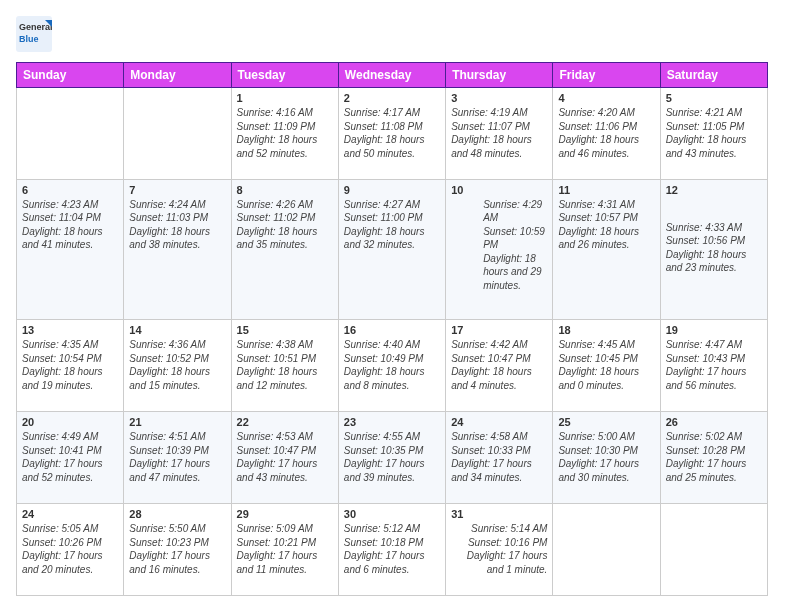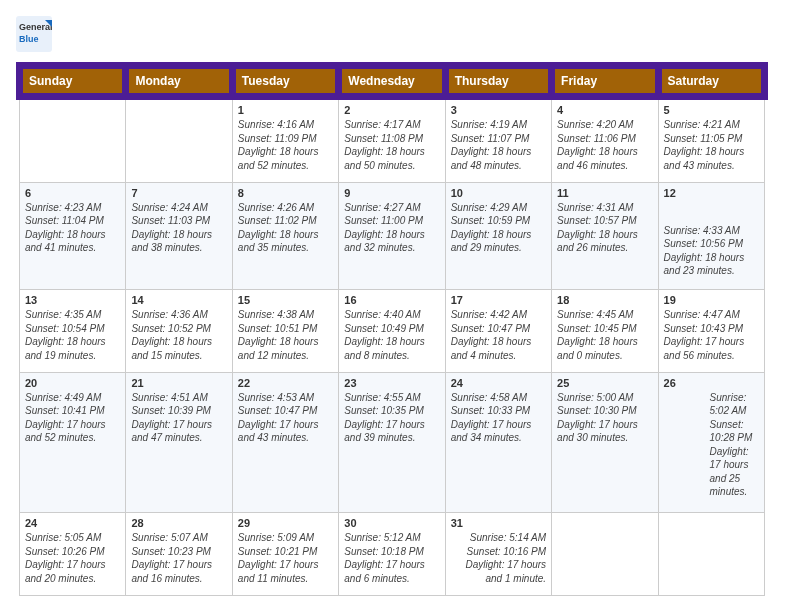--- a/index.html
+++ b/index.html
@@ -41,27 +41,27 @@
       color: #555;
     }
     .calendar {
       flex: 1;
       border: 1px solid #ccc;
       border-collapse: collapse;
       width: 100%;
       table-layout: fixed;
     }
     .calendar th {
-      background: #a16207;
+      background: #d946ef;
       color: #fff;
       font-size: 12px;
       font-weight: bold;
       padding: 5px 6px;
       text-align: left;
-      border: 7px solid #4c1d95;
+      border: 1px solid #4c1d95;
     }
     .calendar td {
       vertical-align: top;
       border: 1px solid #ccc;
       padding: 4px 5px;
       font-size: 9.5px;
       color: #333;
       background: #fff;
     }
     .calendar tr:nth-child(even) td {
@@ -171,21 +171,21 @@
 Daylight: 18 hours and 35 minutes.</div>
           </td>
           <td>
             <span class="day-num">9</span>
             <div class="cell-info" style="white-space: pre-line;">Sunrise: 4:27 AM
 Sunset: 11:00 PM
 Daylight: 18 hours and 32 minutes.</div>
           </td>
           <td>
             <span class="day-num">10</span>
-            <div class="cell-info" style="white-space: pre-line;">Sunrise: 4:29 AM
+            <div class="cell-info" style="white-space: pre-line; margin-left: 32px;">Sunrise: 4:29 AM
 Sunset: 10:59 PM
 Daylight: 18 hours and 29 minutes.</div>
           </td>
           <td>
             <span class="day-num">11</span>
             <div class="cell-info" style="white-space: pre-line;">Sunrise: 4:31 AM
 Sunset: 10:57 PM
 Daylight: 18 hours and 26 minutes.</div>
           </td>
           <td>
@@ -271,35 +271,35 @@
 Daylight: 17 hours and 34 minutes.</div>
           </td>
           <td>
             <span class="day-num">25</span>
             <div class="cell-info" style="white-space: pre-line;">Sunrise: 5:00 AM
 Sunset: 10:30 PM
 Daylight: 17 hours and 30 minutes.</div>
           </td>
           <td>
             <span class="day-num">26</span>
-            <div class="cell-info" style="white-space: pre-line; margin-left: 46px;">Sunrise: 5:02 AM
+            <div class="cell-info" style="white-space: pre-line;">Sunrise: 5:02 AM
 Sunset: 10:28 PM
 Daylight: 17 hours and 25 minutes.</div>
           </td>
         </tr>
         <tr>
           <td>
             <span class="day-num">24</span>
             <div class="cell-info" style="white-space: pre-line;">Sunrise: 5:05 AM
 Sunset: 10:26 PM
 Daylight: 17 hours and 20 minutes.</div>
           </td>
           <td>
             <span class="day-num">28</span>
-            <div class="cell-info" style="white-space: pre-line;">Sunrise: 5:07 AM
+            <div class="cell-info" style="white-space: pre-line;">Sunrise: 5:50 AM
 Sunset: 10:23 PM
 Daylight: 17 hours and 16 minutes.</div>
           </td>
           <td>
             <span class="day-num">29</span>
             <div class="cell-info" style="white-space: pre-line;">Sunrise: 5:09 AM
 Sunset: 10:21 PM
 Daylight: 17 hours and 11 minutes.</div>
           </td>
           <td>

